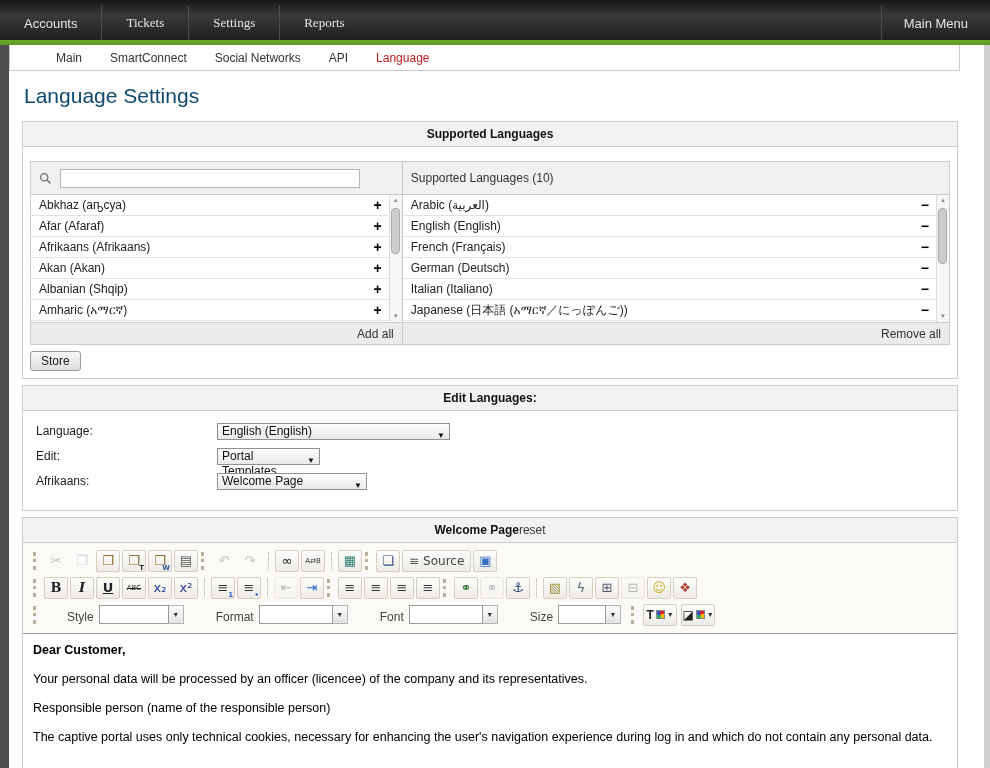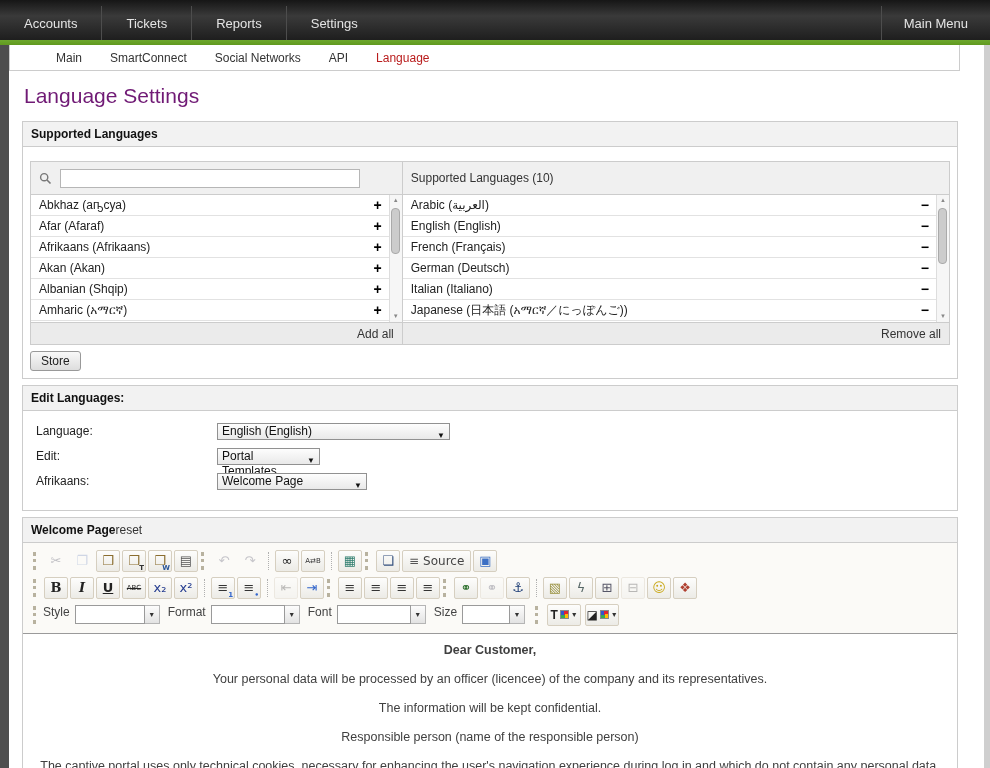--- a/index.html
+++ b/index.html
@@ -4,39 +4,39 @@
 <style>
   * { box-sizing: border-box; margin: 0; padding: 0; }
   html,body { width: 990px; }
   body { font-family: "Liberation Sans", "DejaVu Sans", sans-serif; background: #4e4e4e; }
   .page { position: relative; width: 990px; height: 768px; overflow: hidden; background: #4e4e4e; }
 
   
   .topnav { height: 40px; background: linear-gradient(180deg,#161616 0%,#3a3a3a 40%,#1e1e1e 100%); display: flex; align-items: stretch; }
   .topnav-items { display: flex; align-items: stretch; }
   .nav-item { color: #e4e4e4; font-size: 13px; display: flex; align-items: center; padding: 0 24px; margin-top: 6px; cursor: default; }
-  .nav-item + .nav-item { border-left: 1px solid #4d4d4d; }
+  .nav-item + .nav-item { border-left: 1px solid #4d4d4d; font-family: Liberation Serif, serif; }
   .topnav-spacer { flex: 1; }
   .nav-item.right { border-left: 1px solid #4d4d4d; padding: 0 22px; }
   .greenbar { height: 5px; background: linear-gradient(180deg,#79b62e,#60991f); }
 
   
   .content { margin: 0 6px 0 9px; background: #ffffff; min-height: 723px; padding-bottom: 10px; }
   .browser-scrollbar { position: absolute; top: 45px; right: 0; width: 6px; height: 723px; background: #cfcfcf; }
 
   .subnav { border: 1px solid #ccc; border-top: none; margin-right: 24px; height: 26px; display: flex; align-items: center; padding-left: 32px; }
   .subnav-item { font-size: 12px; color: #333; padding: 0 14px; cursor: pointer; }
   .subnav-item.active { color: #b91c1c; cursor: default; }
 
-  h1.page-title { font-size: 21px; font-weight: 400; color: #701a75; margin: 13px 0 13px 15px; }
+  h1.page-title { font-size: 21px; font-weight: 400; color: #0c4a6e; margin: 13px 0 13px 15px; }
 
   
   .panel { border: 1px solid #ccc; margin: 0 26px 0 13px; background: #fff; }
   .panel + .panel { margin-top: 6px; }
-  .panel-header { background: #f2f2f2; border-bottom: 1px solid #ccc; padding: 5px 8px; font-size: 12px; font-weight: bold; color: #111; display: flex; justify-content: flex-start; align-items: center; }
+  .panel-header { background: #f2f2f2; border-bottom: 1px solid #ccc; padding: 5px 8px; font-size: 12px; font-weight: bold; color: #111; display: flex; justify-content: center; align-items: center; }
   .panel-header .reset { font-weight: normal; color: #333; cursor: pointer; }
 
   
   .panel-body1 { padding: 14px 7px 7px 7px; }
   .duallist { border: 1px solid #ccc; display: flex; font-size: 12px; }
   .col-left { flex: 0 0 40.5%; border-right: 1px solid #ccc; display: flex; flex-direction: column; }
   .col-right { flex: 1; display: flex; flex-direction: column; }
   .search-row, .head-row { background: #f0f0f0; border-bottom: 1px solid #ccc; height: 33px; display: flex; align-items: center; padding: 0 8px; }
   .search-row svg { margin-right: 8px; }
   .search-input { width: 300px; height: 19px; border: 1px solid #b6b6b6; font-size: 12px; padding: 0 4px; background: #fff; }
@@ -70,45 +70,45 @@
   .tb.framed { border-color: #d6cfc0; background: linear-gradient(180deg,#fdfdfc,#ecebe6); }
   .tb.disabled { opacity: .4; cursor: default; }
   .tb.small { font-size: 7px; font-weight: normal; }
   .tb .badge { position: absolute; right: 1px; bottom: -1px; font-size: 7px; font-weight: bold; line-height: 8px; }
   .tb.wide { width: auto; padding: 0 6px; font-size: 12px; color: #444; }
   .tb.wide .lbl { margin-left: 4px; font-size: 12px; }
   .g-bold { font-weight: bold; font-family: "DejaVu Serif", serif; }
   .g-italic { font-style: italic; font-weight: bold; font-family: "DejaVu Serif", serif; }
   .g-underline { text-decoration: underline; font-weight: bold; }
   .g-strike { text-decoration: line-through; }
-  .combo-group { display: flex; align-items: flex-start; margin-right: 8px; }
+  .combo-group { display: flex; align-items: flex-end; margin-right: 8px; margin-left: 24px; }
   .combo-label { font-size: 12px; color: #444; margin-right: 5px; }
   .combo { display: flex; height: 19px; }
   .combo-input { border: 1px solid #9a9a9a; background: #fff; height: 19px; }
   .combo-btn { width: 15px; height: 19px; border: 1px solid #b5b5b5; border-left: none; background: linear-gradient(180deg,#fcfcfc,#e3e3e3); font-size: 7px; color: #333; line-height: 17px; text-align: center; cursor: pointer; }
   .cw-style { width: 70px; } .cw-format { width: 74px; } .cw-font { width: 74px; } .cw-size { width: 48px; }
   .color-btn { position: relative; width: 34px; height: 22px; margin: 0 2px; border: 1px solid #d6cfc0; border-radius: 2px; background: linear-gradient(180deg,#fdfdfc,#ecebe6); cursor: pointer; display: flex; align-items: center; justify-content: center; gap: 2px; }
   .color-glyph { font-size: 12px; font-weight: bold; color: #222; }
   .color-grid { width: 9px; height: 9px; background: conic-gradient(#d23 25%, #fb0 0 50%, #3a5 0 75%, #35c 0); border: 1px solid #888; }
   .color-arr { font-size: 7px; color: #333; }
   .editor-body { border-top: 1px solid #9a9a9a; background: #fff; height: 182px; padding: 9px 10px; overflow: hidden; cursor: text; }
-  .editor-body p { font-size: 12.5px; color: #404040; margin: 0 0 15px 0; text-align: center; }
+  .editor-body p { font-size: 12.5px; color: #000000; margin: 0 0 15px 0; }
   .editor-body p.bold { font-weight: bold; }
 </style>
 </head>
 <body>
 
 <div class="page">
 
   <div class="topnav">
     <div class="topnav-items" id="topnav-items">
         <div class="nav-item">Accounts</div>
         <div class="nav-item">Tickets</div>
+        <div class="nav-item">Settings</div>
         <div class="nav-item">Reports</div>
-        <div class="nav-item">Settings</div>
       </div>
     <div class="topnav-spacer"></div>
     <div class="nav-item right">Main Menu</div>
   </div>
   <div class="greenbar" style="background: linear-gradient(rgb(109, 168, 45), rgb(96, 153, 31));"></div>
 
   <div class="content">
 
     <div class="subnav" id="subnav">
         <span class="subnav-item">Main</span>
@@ -348,21 +348,20 @@
             <span class="color-glyph">◪</span>
             <span class="color-grid"></span>
             <span class="color-arr">▼</span>
           </div>
         </div>
       </div>
 
       <div class="editor-body" id="editor-body">
           <p class="bold">Dear Customer,</p>
           <p>Your personal data will be processed by an officer (licencee) of the company and its representatives.</p>
-          <p>The information will be kept confidential.</p>
           <p>Responsible person (name of the responsible person)</p>
           <p>The captive portal uses only technical cookies, necessary for enhancing the user's navigation experience during log in and which do not contain any personal data.</p>
         </div>
     </div>
 
   </div>
 
   <div class="browser-scrollbar"></div>
 </div>
 

